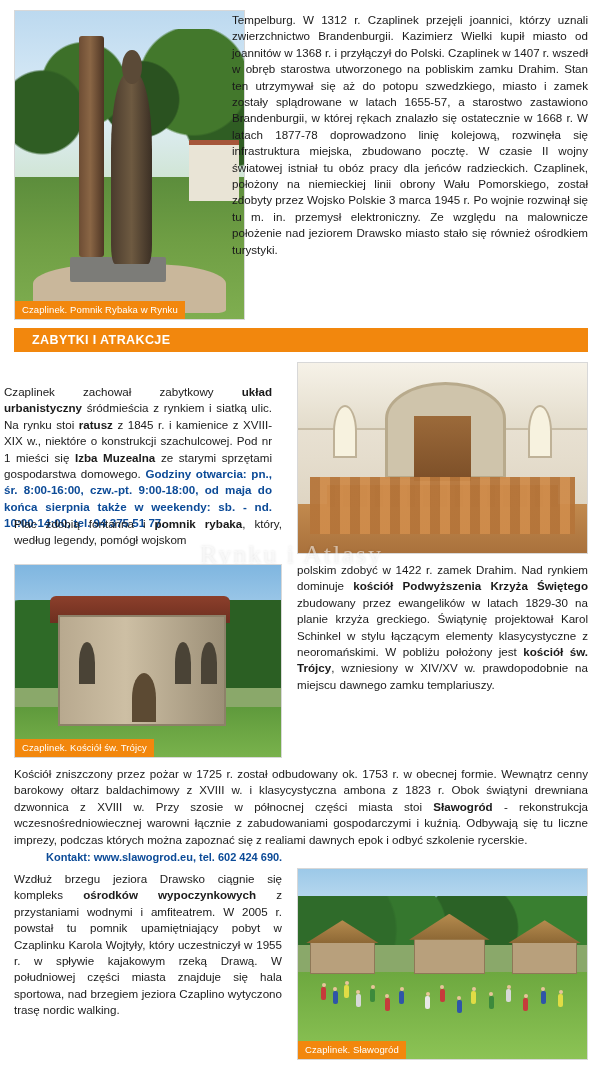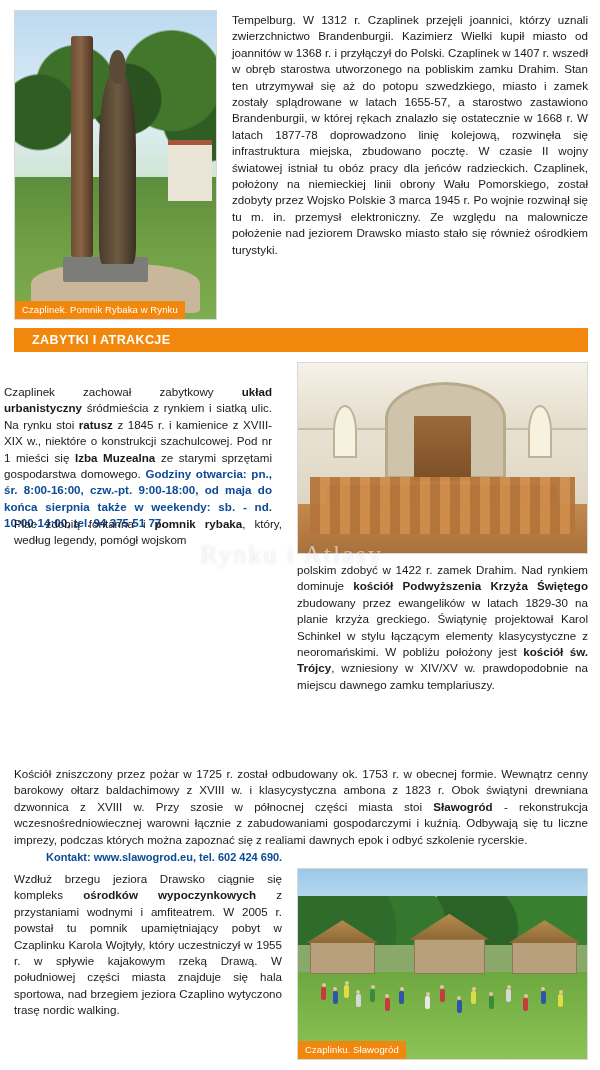--- a/index.html
+++ b/index.html
@@ -238,21 +238,21 @@
     font-weight: bold;
     font-size: 11px;
     padding-left: 32px;
   }
 </style>
 </head>
 <body>
 
 <div class="page">
 
-  <div class="photo" style="left:14px; top:10px; width:203px; height:310px; position:absolute;">
+  <div class="photo" style="left:14px; top:10px; width:231px; height:310px; position:absolute;">
     <div class="ph1-sky"></div>
     <div class="ph1-trees"></div>
     <div class="ph1-ground"></div>
     <div class="ph1-path"></div>
     <div class="ph1-bldg"></div>
     <div class="ph1-base"></div>
     <div class="ph1-pillar"></div>
     <div class="ph1-figure"></div>
     <div class="caption">Czaplinek. Pomnik Rybaka w Rynku</div>
   </div>
@@ -278,20 +278,32 @@
     <div class="ph2-win" style="left:12%"></div>
     <div class="ph2-win" style="right:12%"></div>
     <div class="ph2-altar"></div>
     <div class="ph2-floor"></div>
     <div class="ph2-pews2"></div>
     <div class="ph2-pews"></div>
   </div>
 
   <div class="watermark" style="left:200px; top:540px;">Rynku i Atlasy</div>
 
+  <div class="photo" style="left:14px; top:564px; width:268px; height:194px; position:absolute;">
+    <div class="ph3-sky"></div>
+    <div class="ph3-trees"></div>
+    <div class="ph3-grass"></div>
+    <div class="ph3-roof"></div>
+    <div class="ph3-body"></div>
+    <div class="ph3-win" style="left:24%"></div>
+    <div class="ph3-win" style="left:60%"></div>
+    <div class="ph3-win" style="left:70%"></div>
+    <div class="ph3-door"></div>
+    <div class="caption">Czaplinek. Kościół św. Trójcy</div>
+  </div>
 
   <div class="body-text" style="position:absolute; left:297px; top:562px; width:291px;">
     <span>polskim zdobyć w 1422 r. zamek Drahim. Nad rynkiem dominuje </span><b>kościół Podwyższenia Krzyża Świętego</b><span> zbudowany przez ewangelików w latach 1829-30 na planie krzyża greckiego. Świątynię projektował Karol Schinkel w stylu łączącym elementy klasycystyczne z neoromańskimi. W pobliżu położony jest </span><b>kościół św. Trójcy</b><span>, wzniesiony w XIV/XV w. prawdopodobnie na miejscu dawnego zamku templariuszy.</span>
   </div>
 
   <div class="body-text" style="position:absolute; left:14px; top:766px; width:574px;">
     <span>Kościół zniszczony przez pożar w 1725 r. został odbudowany ok. 1753 r. w obecnej formie. Wewnątrz cenny barokowy ołtarz baldachimowy z XVIII w. i klasycystyczna ambona z 1823 r. Obok świątyni drewniana dzwonnica z XVIII w. Przy szosie w północnej części miasta stoi </span><b>Sławogród</b><span> - rekonstrukcja wczesnośredniowiecznej warowni łącznie z zabudowaniami gospodarczymi i kuźnią. Odbywają się tu liczne imprezy, podczas których można zapoznać się z realiami dawnych epok i odbyć szkolenie rycerskie.</span>
   </div>
 
   <div class="contact" style="position:absolute; left:14px; top:851px; width:280px;">Kontakt: www.slawogrod.eu, tel. 602 424 690.</div>
@@ -319,16 +331,16 @@
     <div class="person" style="left:44%; top:67%; background:#e8e8e8;"></div>
     <div class="person" style="left:49%; top:63%; background:#c63b3b;"></div>
     <div class="person" style="left:55%; top:69%; background:#2f55a8;"></div>
     <div class="person" style="left:60%; top:64%; background:#e0dc45;"></div>
     <div class="person" style="left:66%; top:67%; background:#3c8a3c;"></div>
     <div class="person" style="left:72%; top:63%; background:#d8d8d8;"></div>
     <div class="person" style="left:78%; top:68%; background:#c63b3b;"></div>
     <div class="person" style="left:84%; top:64%; background:#2f55a8;"></div>
     <div class="person" style="left:90%; top:66%; background:#e0dc45;"></div>
 
-    <div class="caption">Czaplinku. Sławogród</div>
+    <div class="caption">Czaplinek. Sławogród</div>
   </div>
 
 </div>
 
 </body></html>

